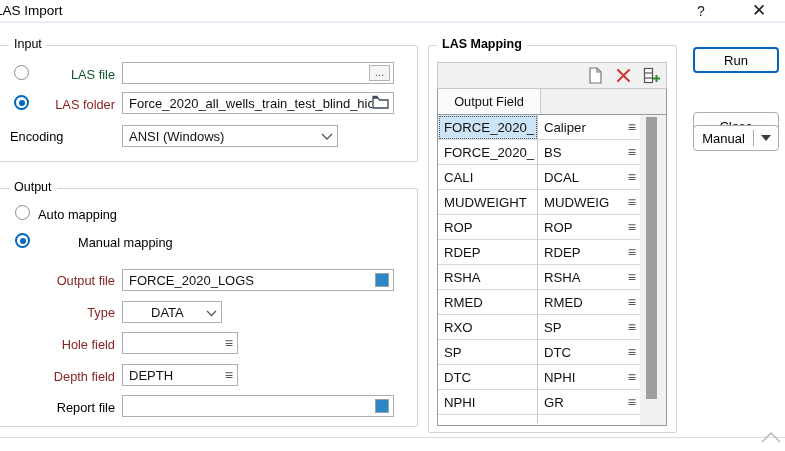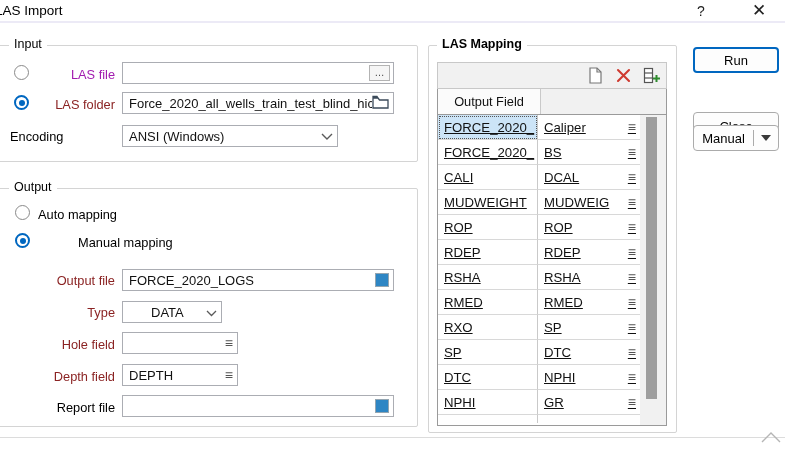--- a/index.html
+++ b/index.html
@@ -28,21 +28,21 @@
   #group-mapping> .glabel { left:8px;font-weight:bold; }
   
   .radio { position:absolute; width:15px; height:15px; border-radius:50%;
     border:1.5px solid #8a8a8a; background:#fff; cursor:pointer; }
   .radio.on { border:2px solid #0067c0; }
   .radio.on::after { content:""; position:absolute; left:2.5px; top:2.5px;
     width:6.5px; height:6.5px; border-radius:50%; background:#0067c0; }
   .flabel { position:absolute; left:10px; width:105px; text-align:right;
     font-size:12.8px; white-space:nowrap; }
   .flabel.req { color:#8b2323; }
-  .flabel.dis { color:#a21caf; }
+  .flabel.dis { color:#14532d; }
   .rlabel { position:absolute; font-size:12.8px; color:#000; white-space:nowrap; }
   .field { position:absolute; height:22px; background:#fff; border:1px solid #abadb3;
     display:flex; align-items:center; padding:0 4px 0 6px; overflow:hidden; }
   .field .txt { white-space:nowrap; overflow:hidden; flex:1; font-size:13px; }
   .combo { cursor:pointer; }
   .chev { margin-left:auto; flex:none; }
   .browse-btn { position:absolute; right:3px; top:2px; width:21px; height:16px;
     background:#f5f5f5; border:1px solid #b3b3b3; font-size:10px; line-height:13px;
     text-align:center; color:#444; cursor:pointer; }
   .blue-sq { position:absolute; right:4px; top:3px; width:14px; height:14px;
@@ -55,21 +55,21 @@
     justify-content:flex-end; gap:10px; padding-right:6px; }
   .tool-ic { width:18px; height:18px; display:flex; align-items:center; justify-content:center; cursor:pointer; }
   .map-table { position:absolute; left:437px; top:89px; width:230px; height:337px;
     border:1px solid #9a9a9a; border-top:none; background:#fff; }
   .thead { display:flex; height:26px; background:#fbfbfb; border-bottom:1px solid #9a9a9a; }
   .th { font-size:12.8px; display:flex; align-items:center; justify-content:center; }
   .th.c1 { width:100px; border-right:1px solid #c9c9c9; }
   .th.c2 { width:103px; border-right:1px solid #c9c9c9; }
   .th.fill { flex:1; background:#f1f1f1; }
   .tbody { position:absolute; left:0; top:26px; width:203px; bottom:0; overflow:hidden; }
-  .trow { display:flex; height:25px;text-decoration:underline; }
+  .trow { display:flex; height:25px; }
   .cell { display:flex; align-items:center; padding:0 5px 0 6px; font-size:13.2px;
     border-bottom:1px solid #d8d8d8; overflow:hidden; white-space:nowrap; }
   .cell.log { width:100px; border-right:1px solid #c9c9c9; }
   .cell.out { width:103px; }
   .cell.log.selected { background:#cce4f7; outline:1px dotted #555; outline-offset:-2px; }
   .row-partial { height:8px; border-bottom:none; }
   
   .vscroll { position:absolute; right:0; top:26px; bottom:0; width:26px; background:#f1f1f1; }
   .vthumb { position:absolute; left:6px; top:2px; width:11px; height:282px; background:#9e9e9e; cursor:pointer; }
   

